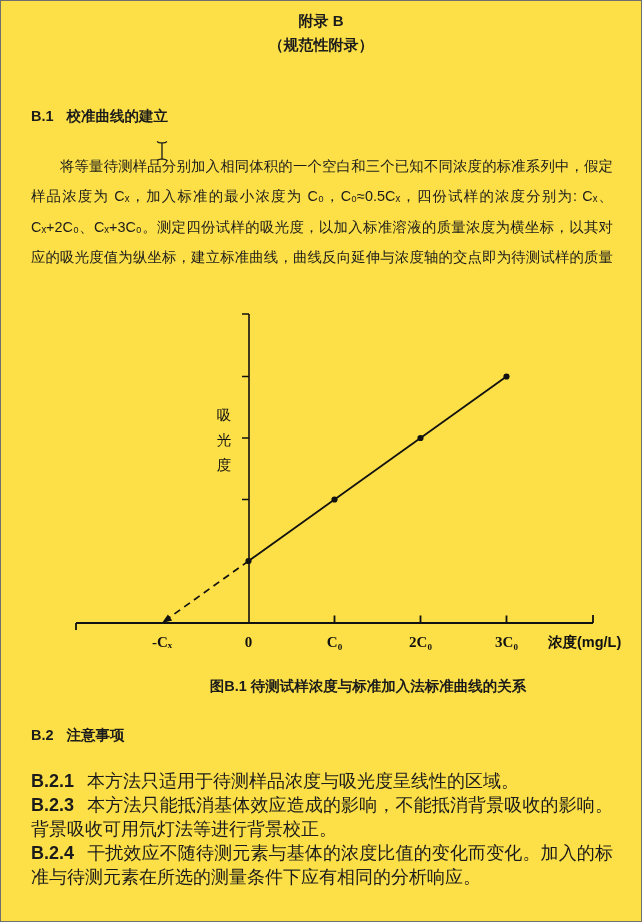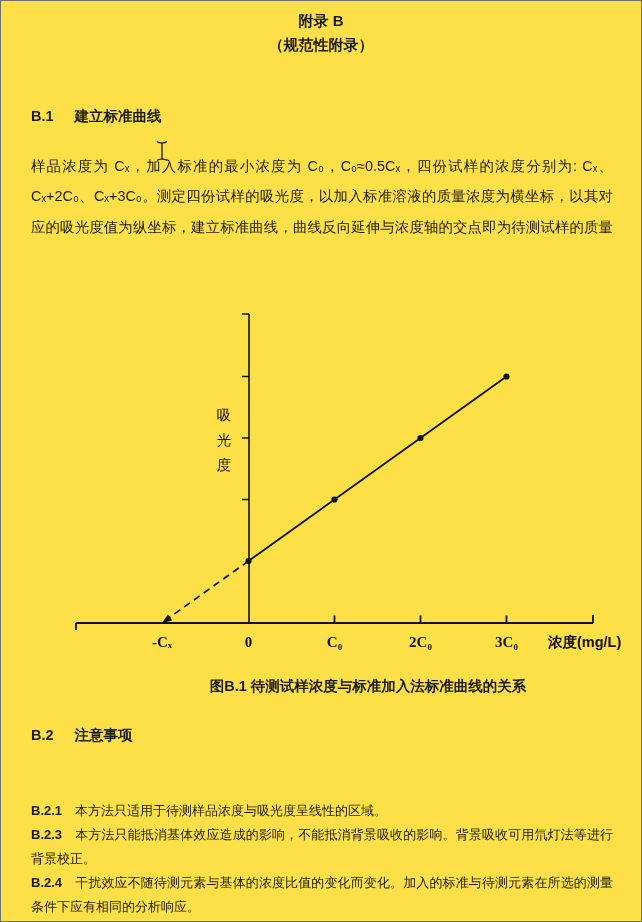--- a/index.html
+++ b/index.html
@@ -4,28 +4,28 @@
 <style>
   html,body{margin:0;padding:0;background:#fff;}
   .page{
     position:relative;width:642px;height:922px;box-sizing:border-box;
     background:#fde047;border:1px solid #6f6f6f;overflow:hidden;
     font-family:"Liberation Sans",sans-serif;color:#1b1b1b;
   }
   .doc-title{position:absolute;top:8px;left:0;width:100%;text-align:center;
     font-weight:bold;font-size:15px;line-height:24px;}
   .sec-heading{position:absolute;left:30px;font-weight:bold;font-size:14.5px;line-height:18px;}
-  .sec-heading .num{margin-right:21px;}
+  .sec-heading .num{margin-right:13px;}
   .b1-para{position:absolute;top:150px;left:30px;width:582px;font-size:14.4px;}
   .b1-para .line{height:30.4px;line-height:30.4px;text-align:justify;text-align-last:justify;overflow:hidden;}
   .b1-para .line.first{text-indent:29px;}
   .b1-para .line.last{text-align-last:left;}
   .fig-caption{position:absolute;top:677px;left:0;width:100%;text-align:center;
     font-weight:bold;font-size:14.5px;line-height:17px;margin-left:47px;}
-  .b2-items{position:absolute;top:798px;left:30px;width:582px;font-size:13px;}
+  .b2-items{position:absolute;top:768px;left:30px;width:582px;font-size:18px;}
   .b2-items p{margin:0;line-height:24px;text-align:justify;}
   .b2-items .num{font-weight:bold;margin-right:13px;}
   .figure-svg{position:absolute;left:0;top:0;width:642px;height:922px;pointer-events:none;}
   .figure-svg text{fill:#111;}
   .axis{stroke:#111;fill:none;}
   .tick-label{font-family:"Liberation Serif",serif;font-weight:bold;font-size:15px;}
   .axis-unit{font-family:"Liberation Sans",sans-serif;font-weight:600;font-size:14.5px;}
   .y-label{font-family:"Liberation Sans",sans-serif;font-size:14.5px;}
   .cursor-svg{position:absolute;left:154px;top:139px;width:14px;height:22px;}
 </style>
@@ -33,24 +33,25 @@
 <body>
 
 <div class="page">
 
   <div class="doc-title">
     <div>附录 B</div>
     <div>（规范性附录）</div>
   </div>
 
   <div class="sec-heading" style="top:106px;">
-    <span class="num">B.1</span><span>建立标准曲线</span>
+    <span class="num">B.1</span><span>校准曲线的建立</span>
   </div>
 
   <div class="b1-para">
+    <div class="line first">将等量待测样品分别加入相同体积的一个空白和三个已知不同浓度的标准系列中，假定</div>
     <div class="line">样品浓度为 Cₓ，加入标准的最小浓度为 C₀，C₀≈0.5Cₓ，四份试样的浓度分别为: Cₓ、Cₓ+C₀、</div>
     <div class="line">Cₓ+2C₀、Cₓ+3C₀。测定四份试样的吸光度，以加入标准溶液的质量浓度为横坐标，以其对</div>
     <div class="line">应的吸光度值为纵坐标，建立标准曲线，曲线反向延伸与浓度轴的交点即为待测试样的质量</div>
   </div>
 
   <svg class="figure-svg" viewBox="0 0 642 922">
 
     <path class="axis" d="M248 313 L248 622" stroke-width="1.6"></path>
     <path class="axis" d="M241 313 L248 313 M241 375.5 L248 375.5 M241 437 L248 437 M241 498.5 L248 498.5" stroke-width="1.4"></path>
 

